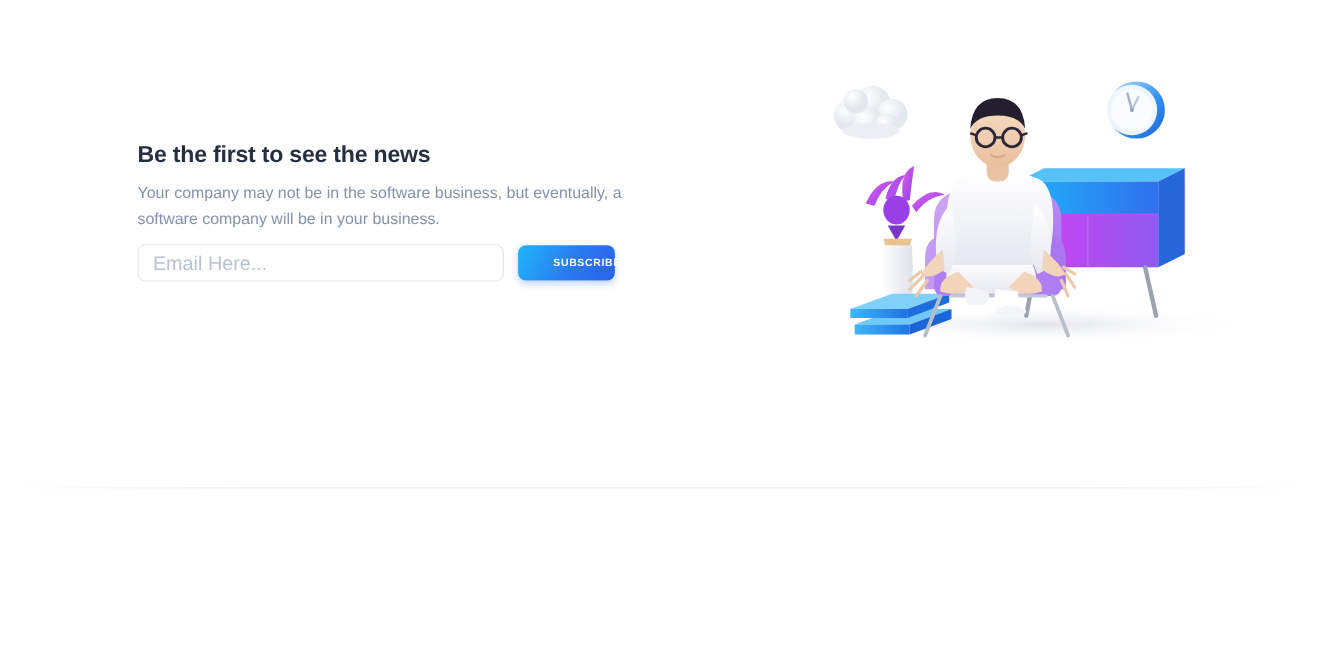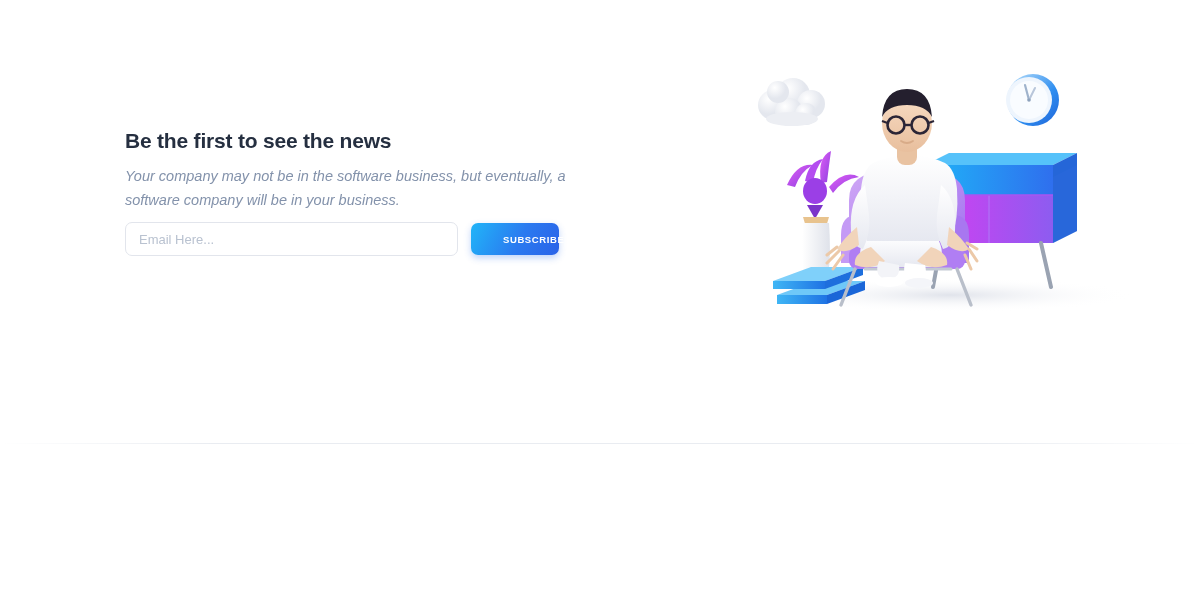--- a/index.html
+++ b/index.html
@@ -16,28 +16,27 @@
   .hero { position:absolute; left:0; top:0; width:1200px; height:443px; }
 
   .hero-copy { position:absolute; left:125px; top:128px; width:500px; }
   .hero-title {
     font-size: 21px; font-weight: 700; color:#252f40;
     letter-spacing:-0.2px; margin:0 0 11px 0; line-height:1.25;
   }
   .hero-sub {
     font-size: 14.5px; color:#8392ab; line-height:1.62; margin:0;
     width: 480px;
-    font-style: italic;
   }
 
   .form-row { position:absolute; left:125px; top:222px; display:flex; align-items:center; gap:13px; }
   .email-input {
     width: 333px; height: 33px;
     border:1px solid #e2e5ec; border-radius:7px;
-    padding: 16px 13px; font-size:13px; color:#67748e;
+    padding: 16px 13px; font-size:18px; color:#67748e;
     background:#fff; outline:none;
     font-family:"Liberation Sans", sans-serif;
   }
   .email-input::placeholder { color:#b9c2d0; }
   .subscribe-btn {
     width:88px; height:32px; border:none; border-radius:7px;
     background: linear-gradient(117deg,#21b5f8 0%,#2a7af0 55%,#2b63e8 100%);
     color:#fff; font-size:9.5px; font-weight:700; letter-spacing:0.6px;
     text-transform:uppercase; cursor:pointer;
     box-shadow: 0 3px 7px rgba(43,110,232,0.30);

